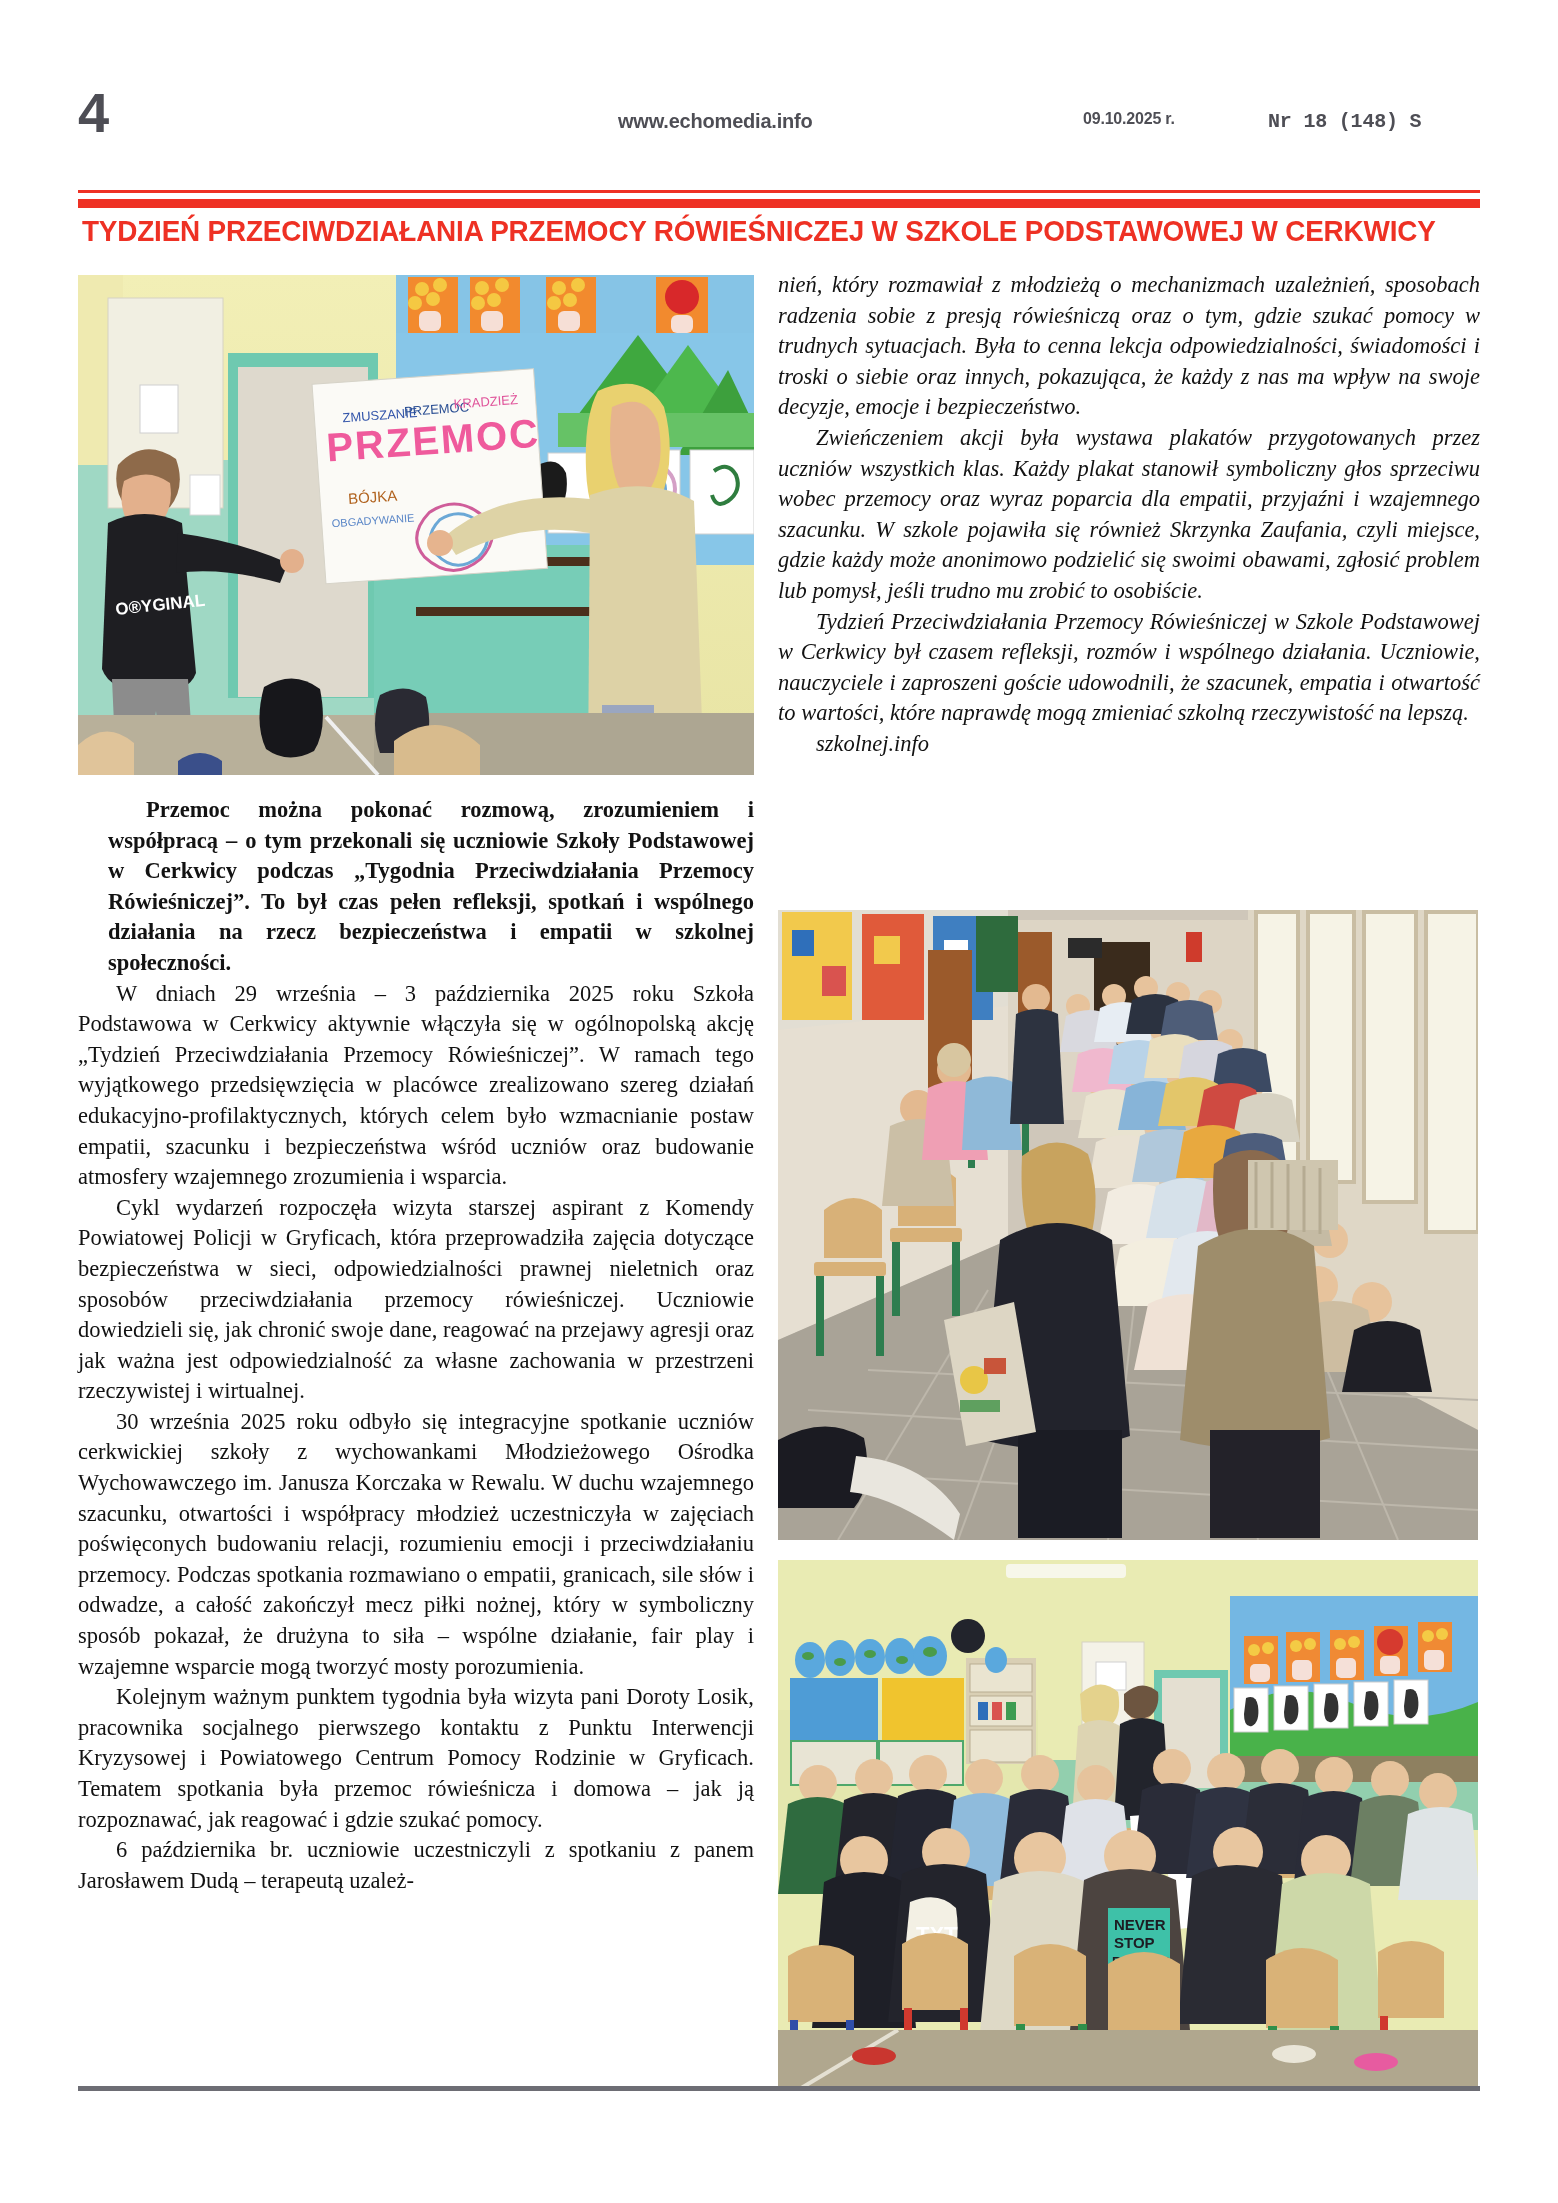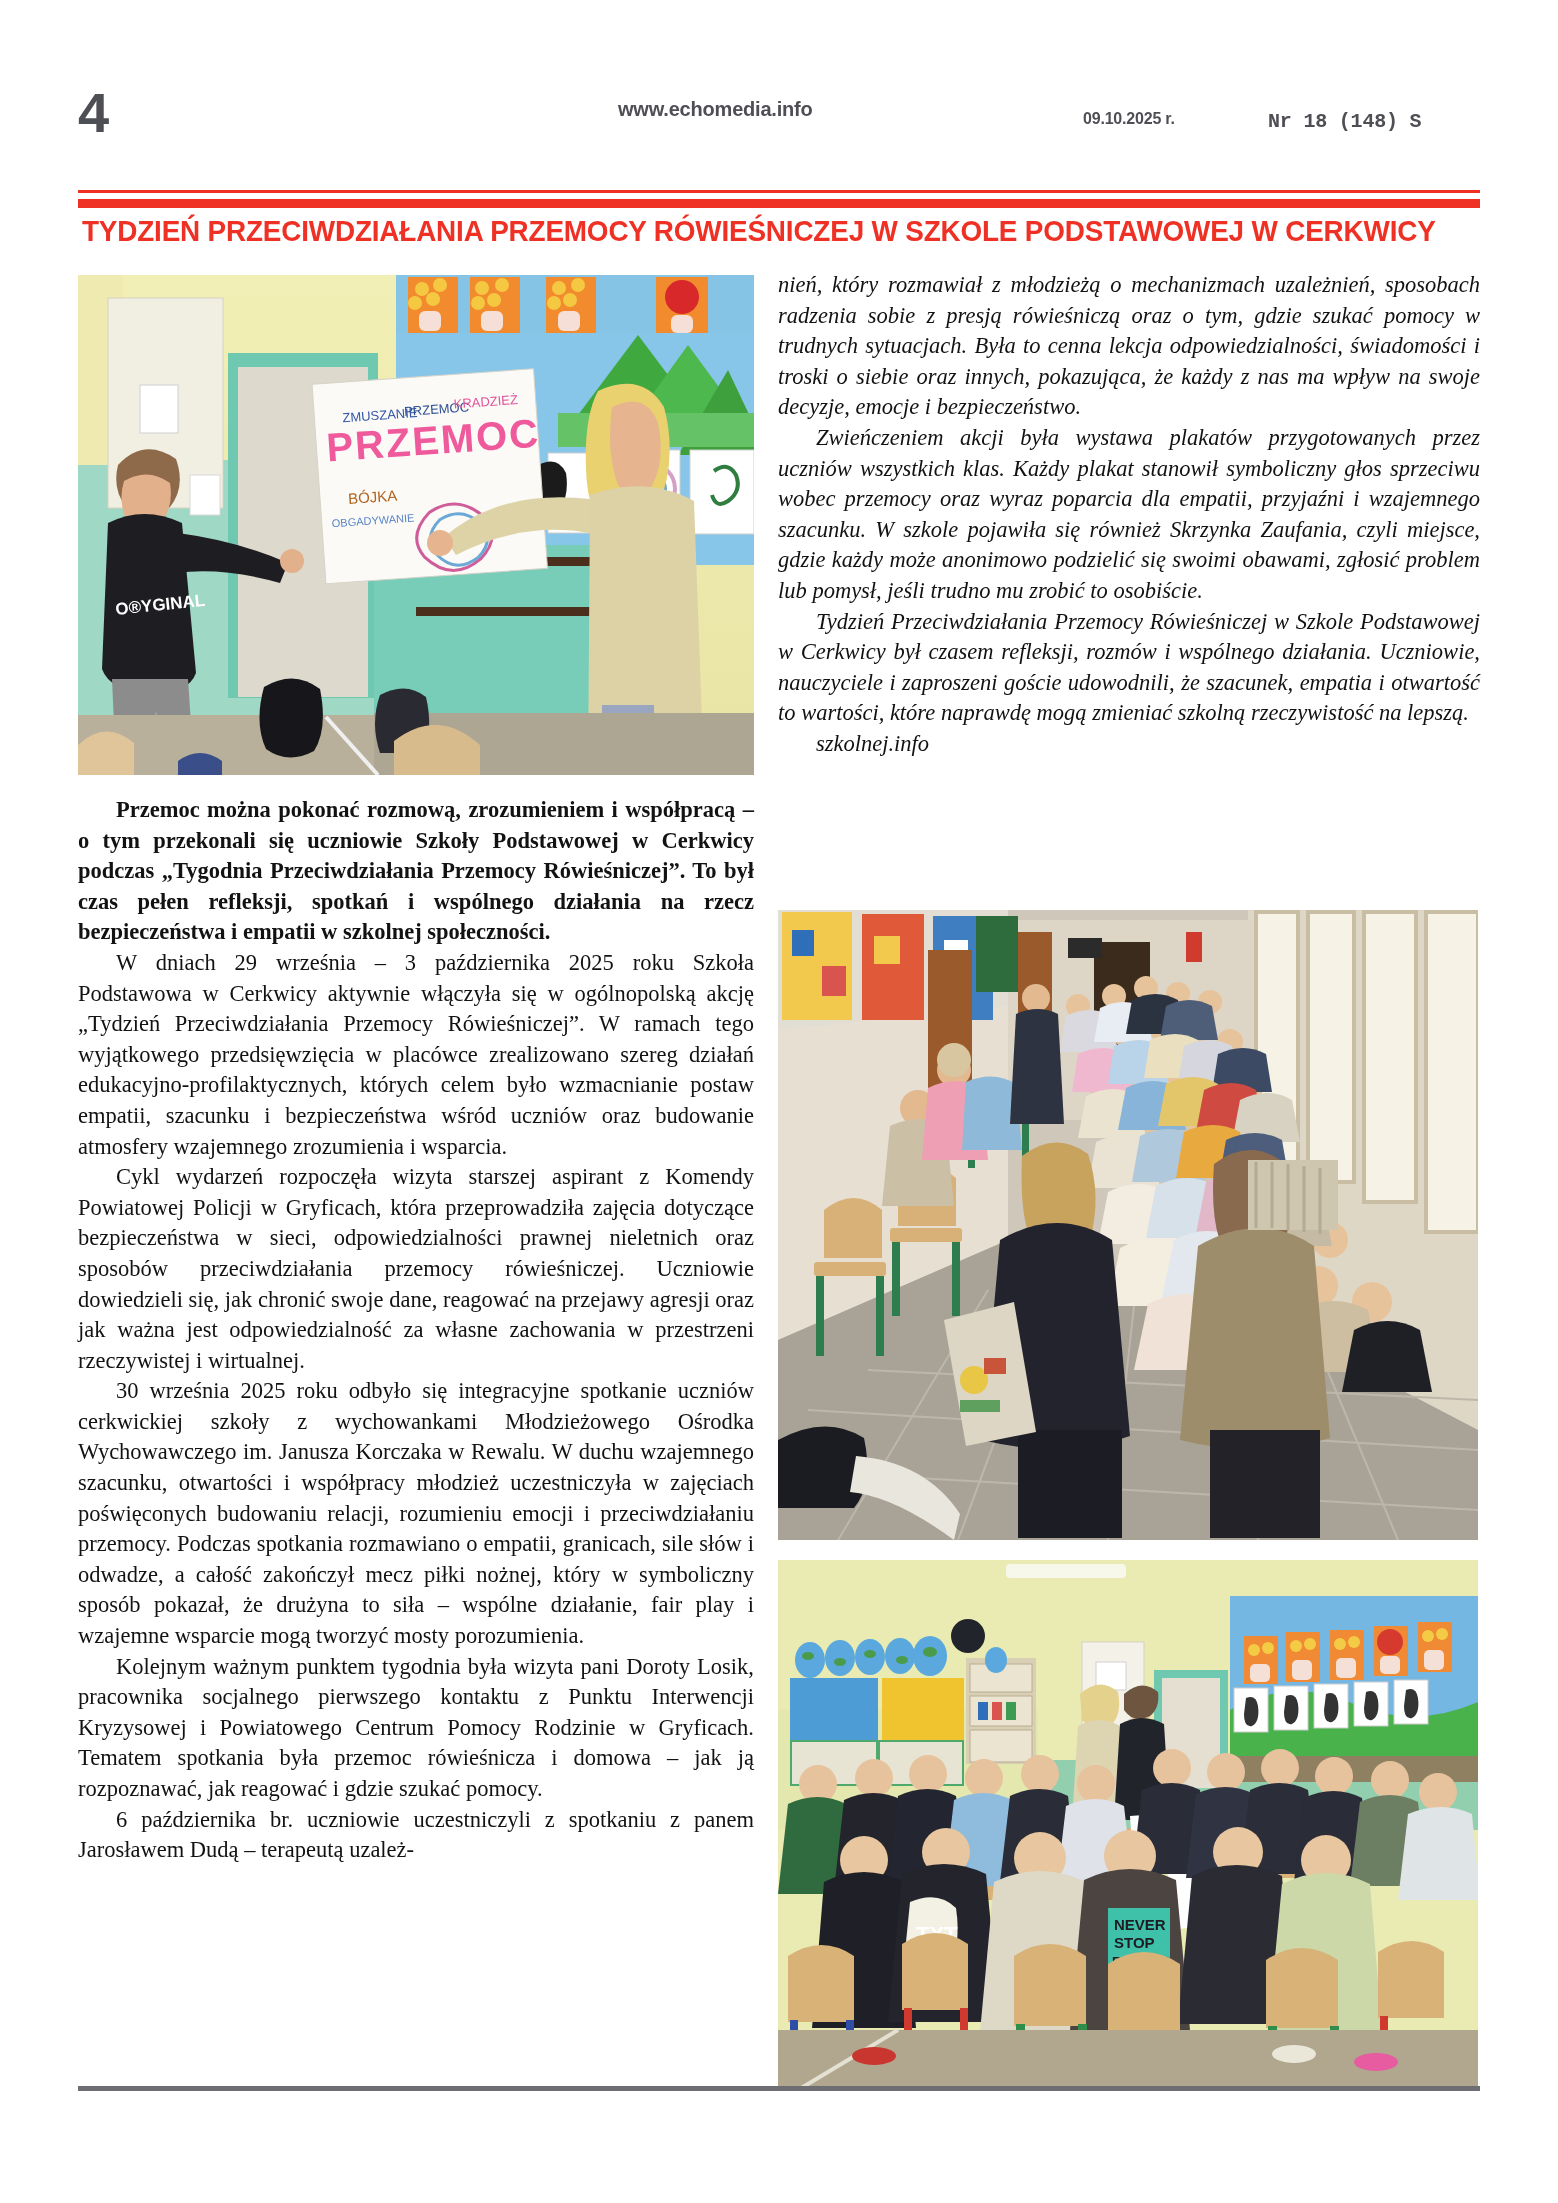--- a/index.html
+++ b/index.html
@@ -31,21 +31,21 @@
     top: -16px;
     font-family: "Liberation Sans", sans-serif;
     font-weight: bold;
     font-size: 56px;
     color: #4e4e55;
     letter-spacing: -1px;
   }
   .masthead-site {
     position: absolute;
     left: 540px;
-    top: 2px;
+    top: 14px;
     font-family: "Liberation Sans", sans-serif;
     font-weight: bold;
     font-size: 20px;
     color: #4e4e55;
     letter-spacing: -0.2px;
   }
   .masthead-date {
     position: absolute;
     left: 1005px;
     top: 14px;
@@ -119,20 +119,21 @@
     margin: 0;
     font-size: 22.5px;
     line-height: 30.6px;
     text-align: justify;
     text-indent: 38px;
     color: #121212;
     hyphens: manual;
   }
   .body-text p.lead {
     font-weight: bold;
+    margin-left: 30px;
   }
   .body-text p.noindent { text-indent: 0; }
   .credit {
     margin: 12px 0 0 0;
     font-size: 22.5px;
     line-height: 30.6px;
     text-align: right;
     color: #121212;
   }
 

